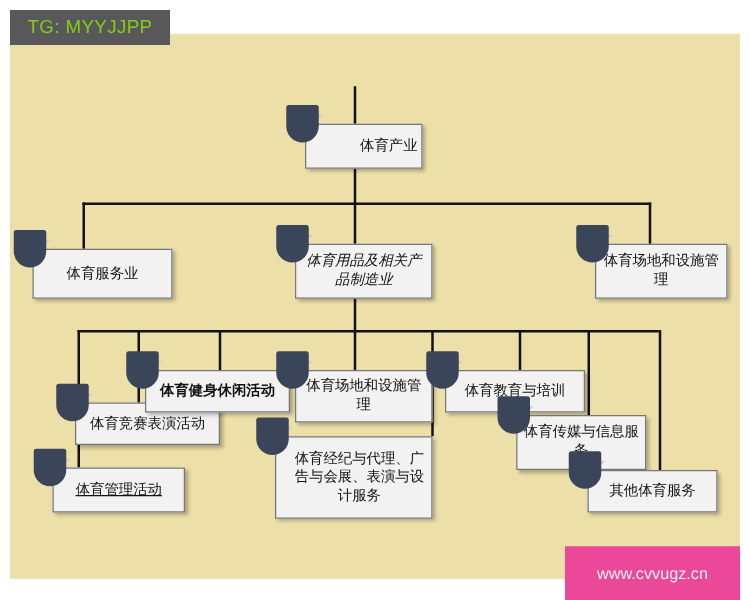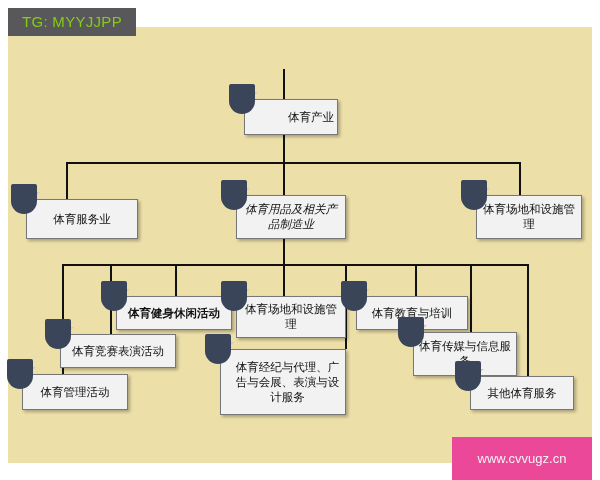--- a/index.html
+++ b/index.html
@@ -156,29 +156,29 @@
     </div>
 
     <div class="node" style="left:468px; top:168px; width:106px; height:44px;">
       <span class="badge">
         <span class="cursor"></span>
           <span class="shield"></span>
       </span>
       <span class="label">体育场地和设施管理</span>
     </div>
 
-    <div class="node" style="left:14px; top:347px; width:106px; height:36px;">
+    <div class="node" style="left:34px; top:347px; width:106px; height:36px;text-decoration:underline;">
       <span class="badge">
         <span class="cursor"></span>
           <span class="shield"></span>
       </span>
       <span class="label">体育管理活动</span>
     </div>
 
-    <div class="node" style="left:52px; top:307px; width:116px; height:34px;">
+    <div class="node" style="left:52px; top:295px; width:116px; height:34px;">
       <span class="badge">
         <span class="cursor"></span>
           <span class="shield"></span>
       </span>
       <span class="label">体育竞赛表演活动</span>
     </div>
 
     <div class="node" style="left:108px; top:269px; width:116px; height:34px;font-weight:bold;">
       <span class="badge">
         <span class="cursor"></span>

